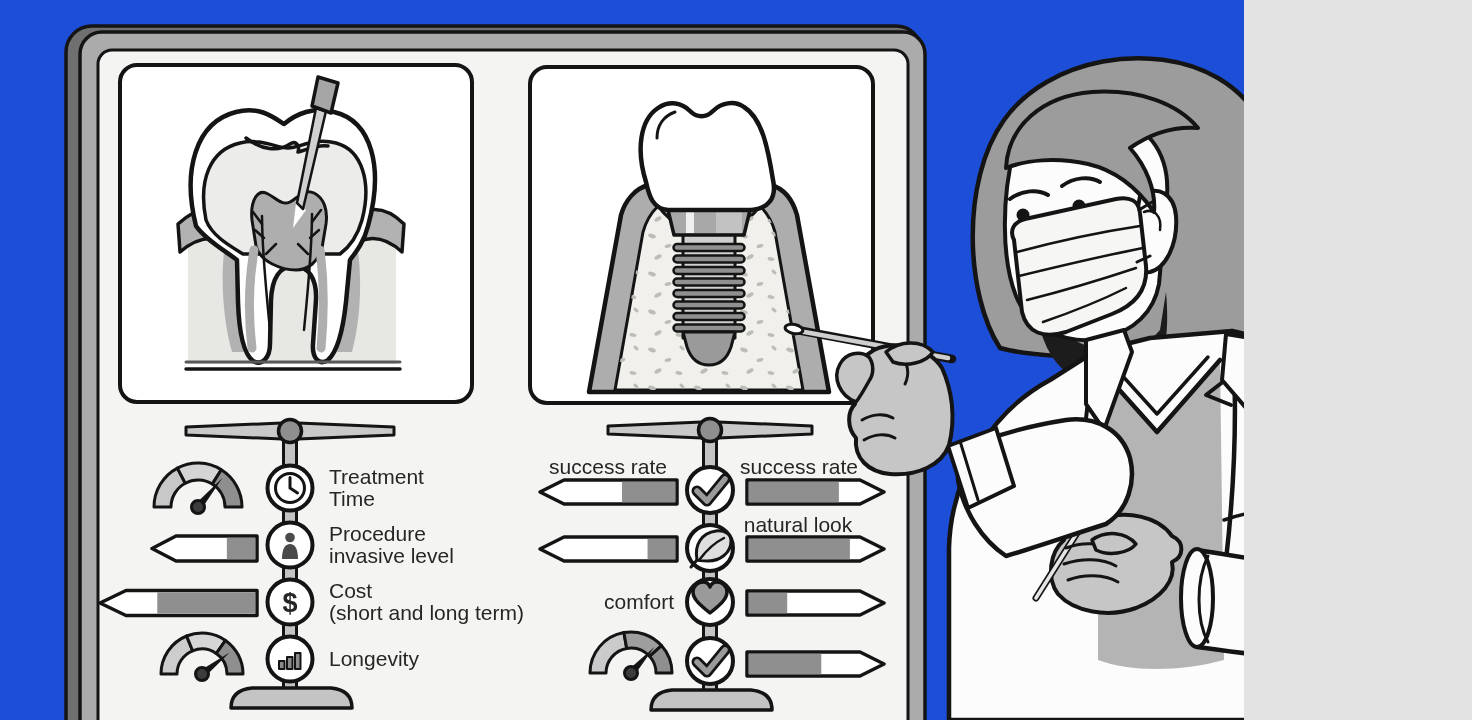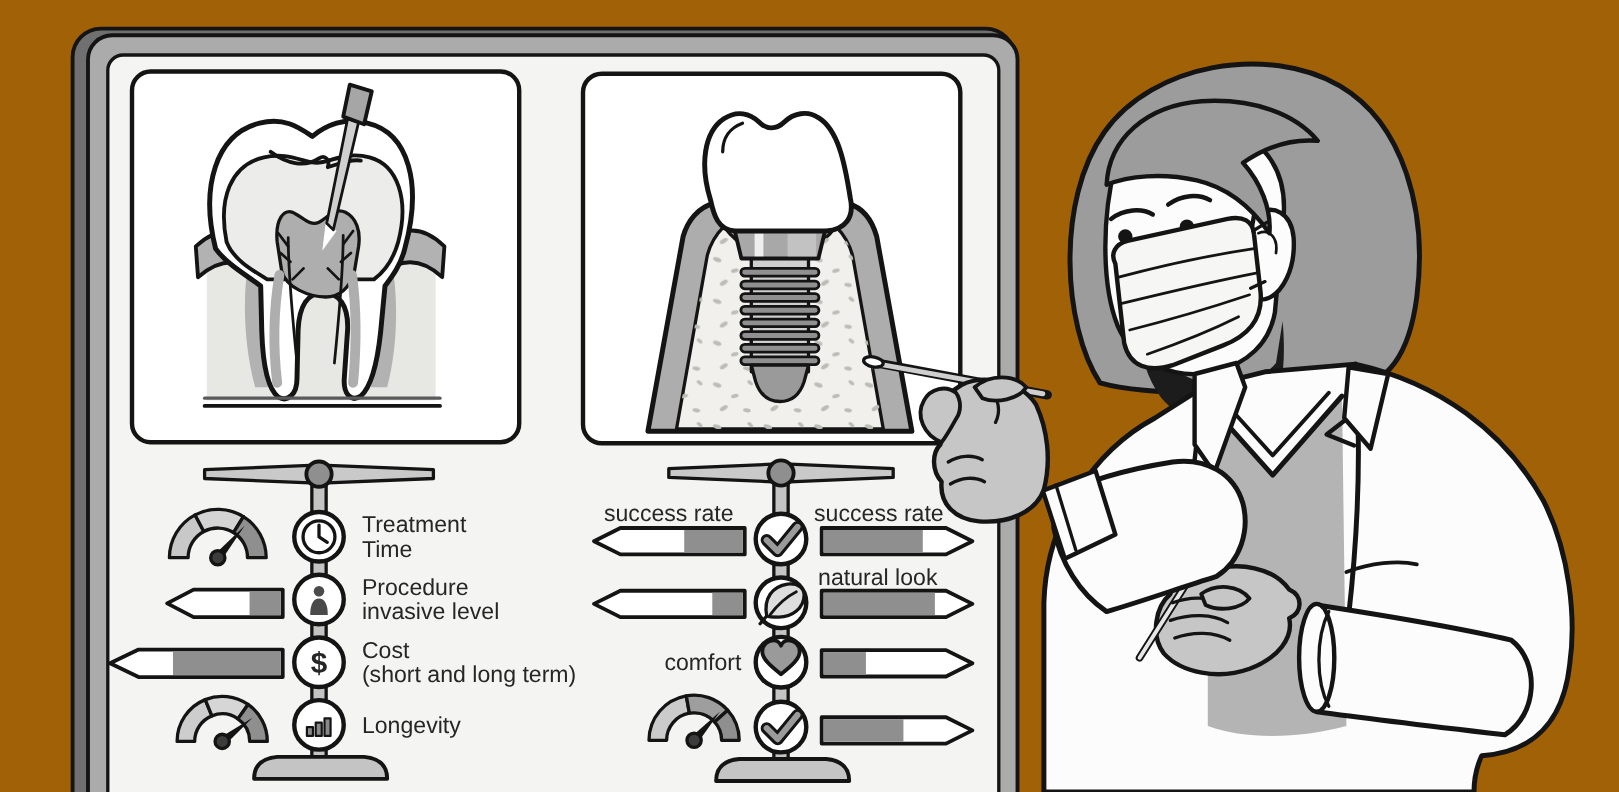--- a/index.html
+++ b/index.html
@@ -1,16 +1,16 @@
 <!DOCTYPE html>
 <html><head>
 <meta charset="utf-8">
 <style>
   html,body{margin:0;padding:0;background:#e3e3e3;}
-  .stage{position:relative;width:1472px;height:720px;overflow:hidden;background:#a16207;
+  .stage{position:relative;width:1244px;height:720px;overflow:hidden;background:#1d4ed8;
          font-family:"Liberation Sans",sans-serif;}
   svg{display:block}
   text{font-family:"Liberation Sans",sans-serif;font-weight:500;fill:#262626;}
   .lbl{font-size:21px;}
   .glyph{font-weight:bold;}
 </style>
 </head>
 <body>
 
 <div class="stage">

